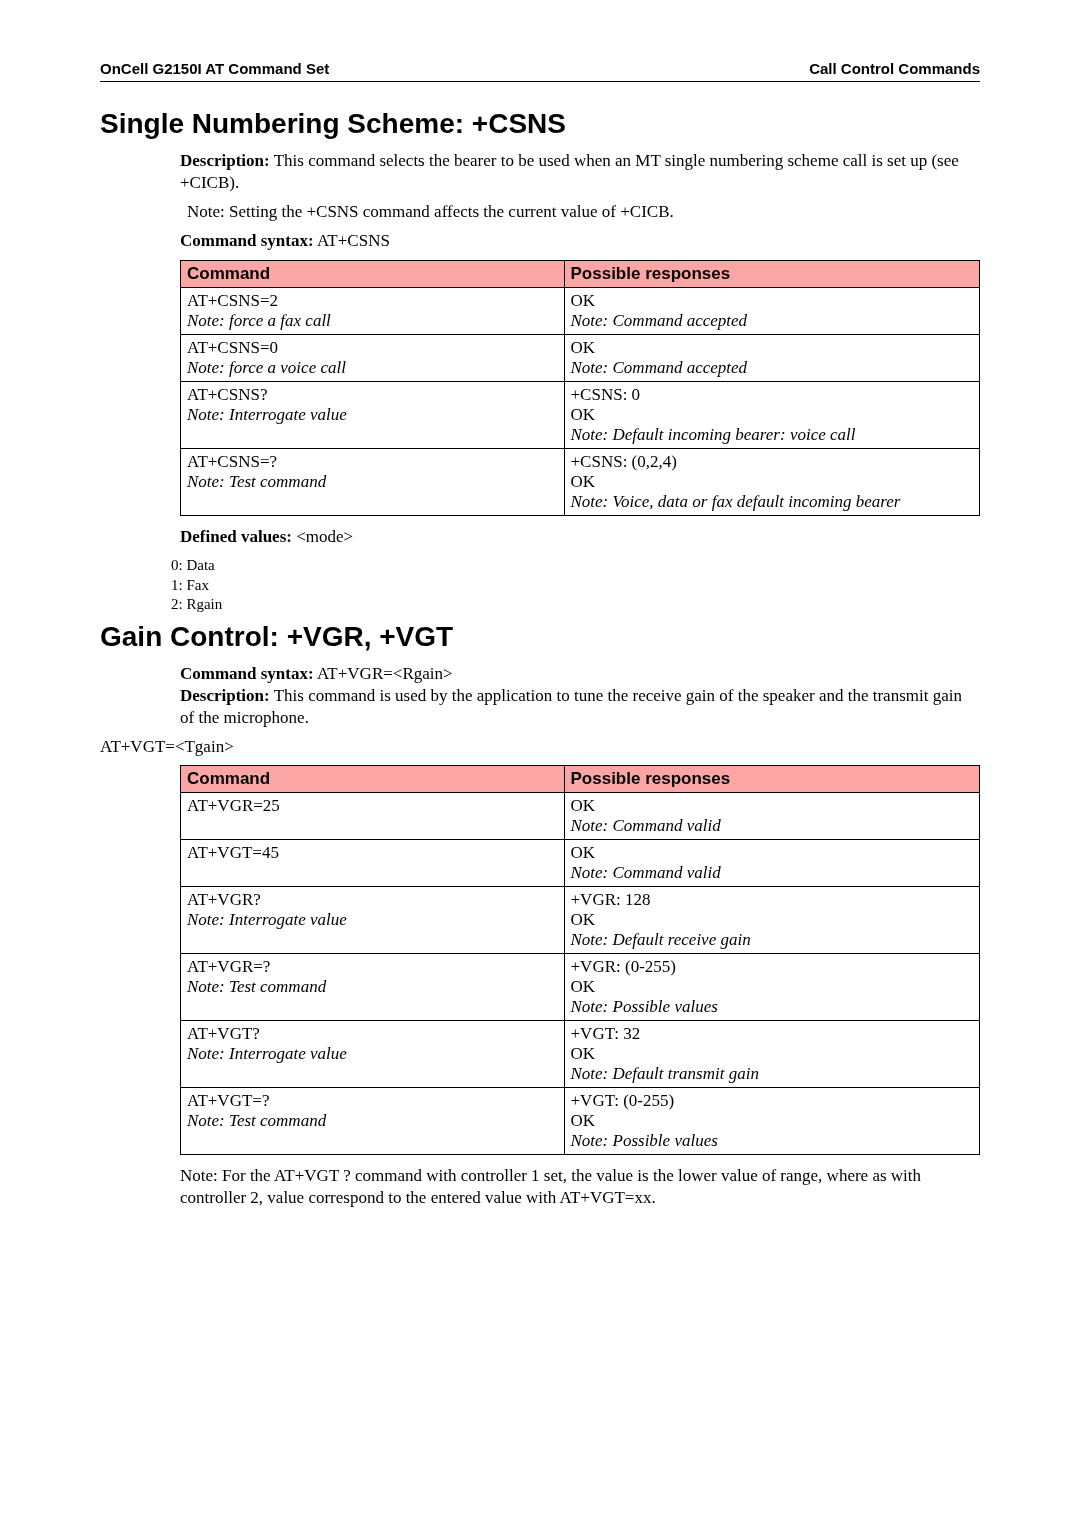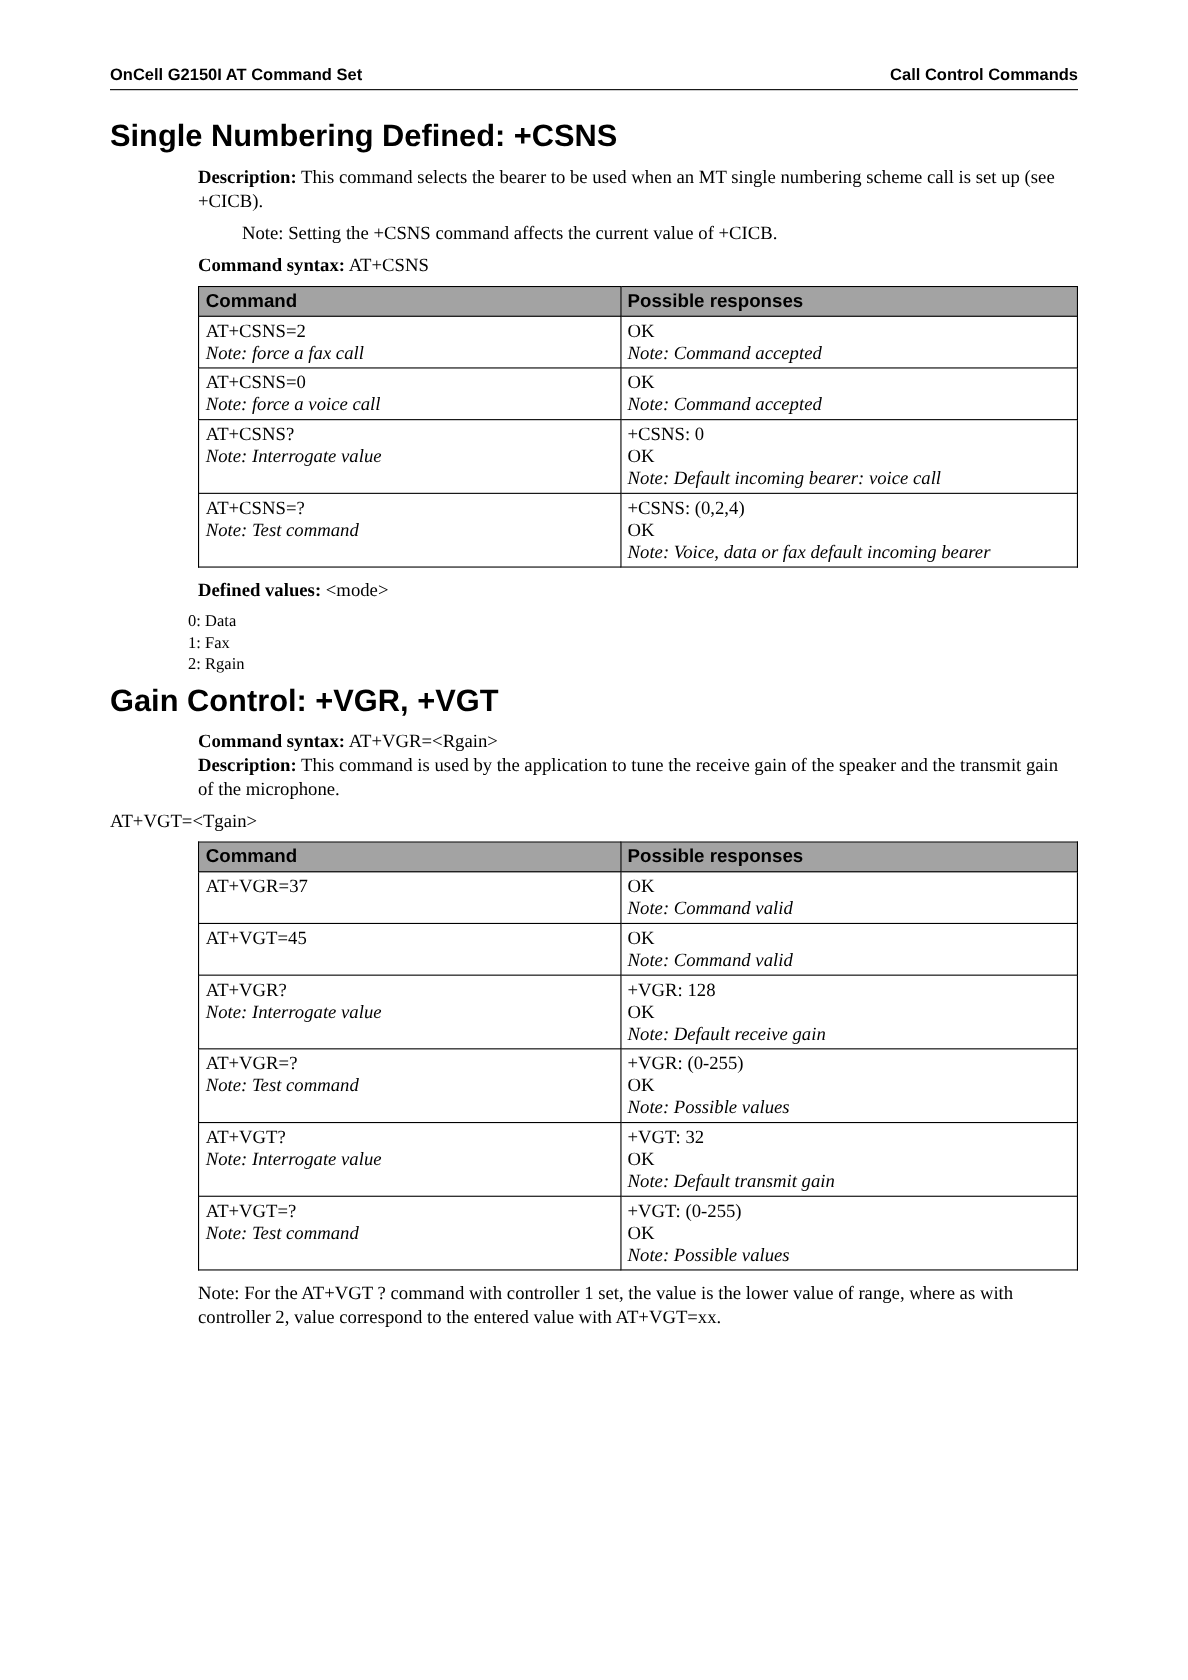--- a/index.html
+++ b/index.html
@@ -31,21 +31,21 @@
   }
   .body-text {
     font-size: 17px;
     margin-left: 80px;
     margin-bottom: 8px;
     line-height: 1.3;
   }
   .bold { font-weight: bold; }
   .italic { font-style: italic; }
   .note-indent {
-    margin-left: 120px;
+    margin-left: 87px;
     font-size: 17px;
     margin-bottom: 8px;
   }
   .syntax-indent {
     font-size: 17px;
     margin-bottom: 8px;
   }
   table {
     margin-left: 80px;
     border-collapse: collapse;
@@ -55,21 +55,21 @@
   }
   th, td {
     border: 1px solid #000;
     padding: 3px 6px;
     text-align: left;
     vertical-align: top;
   }
   th {
     font-family: Arial, Helvetica, sans-serif;
     font-weight: bold;
-    background: #a3a3a3;
+    background: #fca5a5;
   }
   .defined-list {
     margin-left: 71px;
     font-size: 15px;
     line-height: 1.3;
   }
   .page-num {
     text-align: center;
     font-weight: bold;
     font-size: 16px;
@@ -79,21 +79,21 @@
 </head>
 <body>
 
 <div class="page">
 
   <div class="header-row">
     <span>OnCell G2150I AT Command Set</span>
     <span>Call Control Commands</span>
   </div>
 
-  <div class="section-title">Single Numbering Defined: +CSNS</div>
+  <div class="section-title">Single Numbering Scheme: +CSNS</div>
 
   <div class="body-text">
     <span class="bold">Description:</span><span> This command selects the bearer to be used when an MT single numbering scheme call is set up (see +CICB).</span>
   </div>
 
   <div class="note-indent">Note: Setting the +CSNS command affects the current value of +CICB.</div>
 
   <div class="body-text">
     <span class="bold">Command syntax:</span><span> AT+CSNS</span>
   </div>
@@ -143,21 +143,21 @@
   </div>
   <div class="syntax-indent">AT+VGT=&lt;Tgain&gt;</div>
 
   <table>
     <tbody>
         <tr>
       <th style="width:48%">Command</th>
       <th>Possible responses</th>
     </tr>
     <tr>
-      <td><span>AT+VGR=37</span></td>
+      <td><span>AT+VGR=25</span></td>
       <td><span>OK</span><br><span class="italic">Note: Command valid</span></td>
     </tr>
     <tr>
       <td><span>AT+VGT=45</span></td>
       <td><span>OK</span><br><span class="italic">Note: Command valid</span></td>
     </tr>
     <tr>
       <td><span>AT+VGR?</span><br><span class="italic">Note: Interrogate value</span></td>
       <td><span>+VGR: 128</span><br><span>OK</span><br><span class="italic">Note: Default receive gain</span></td>
     </tr>

